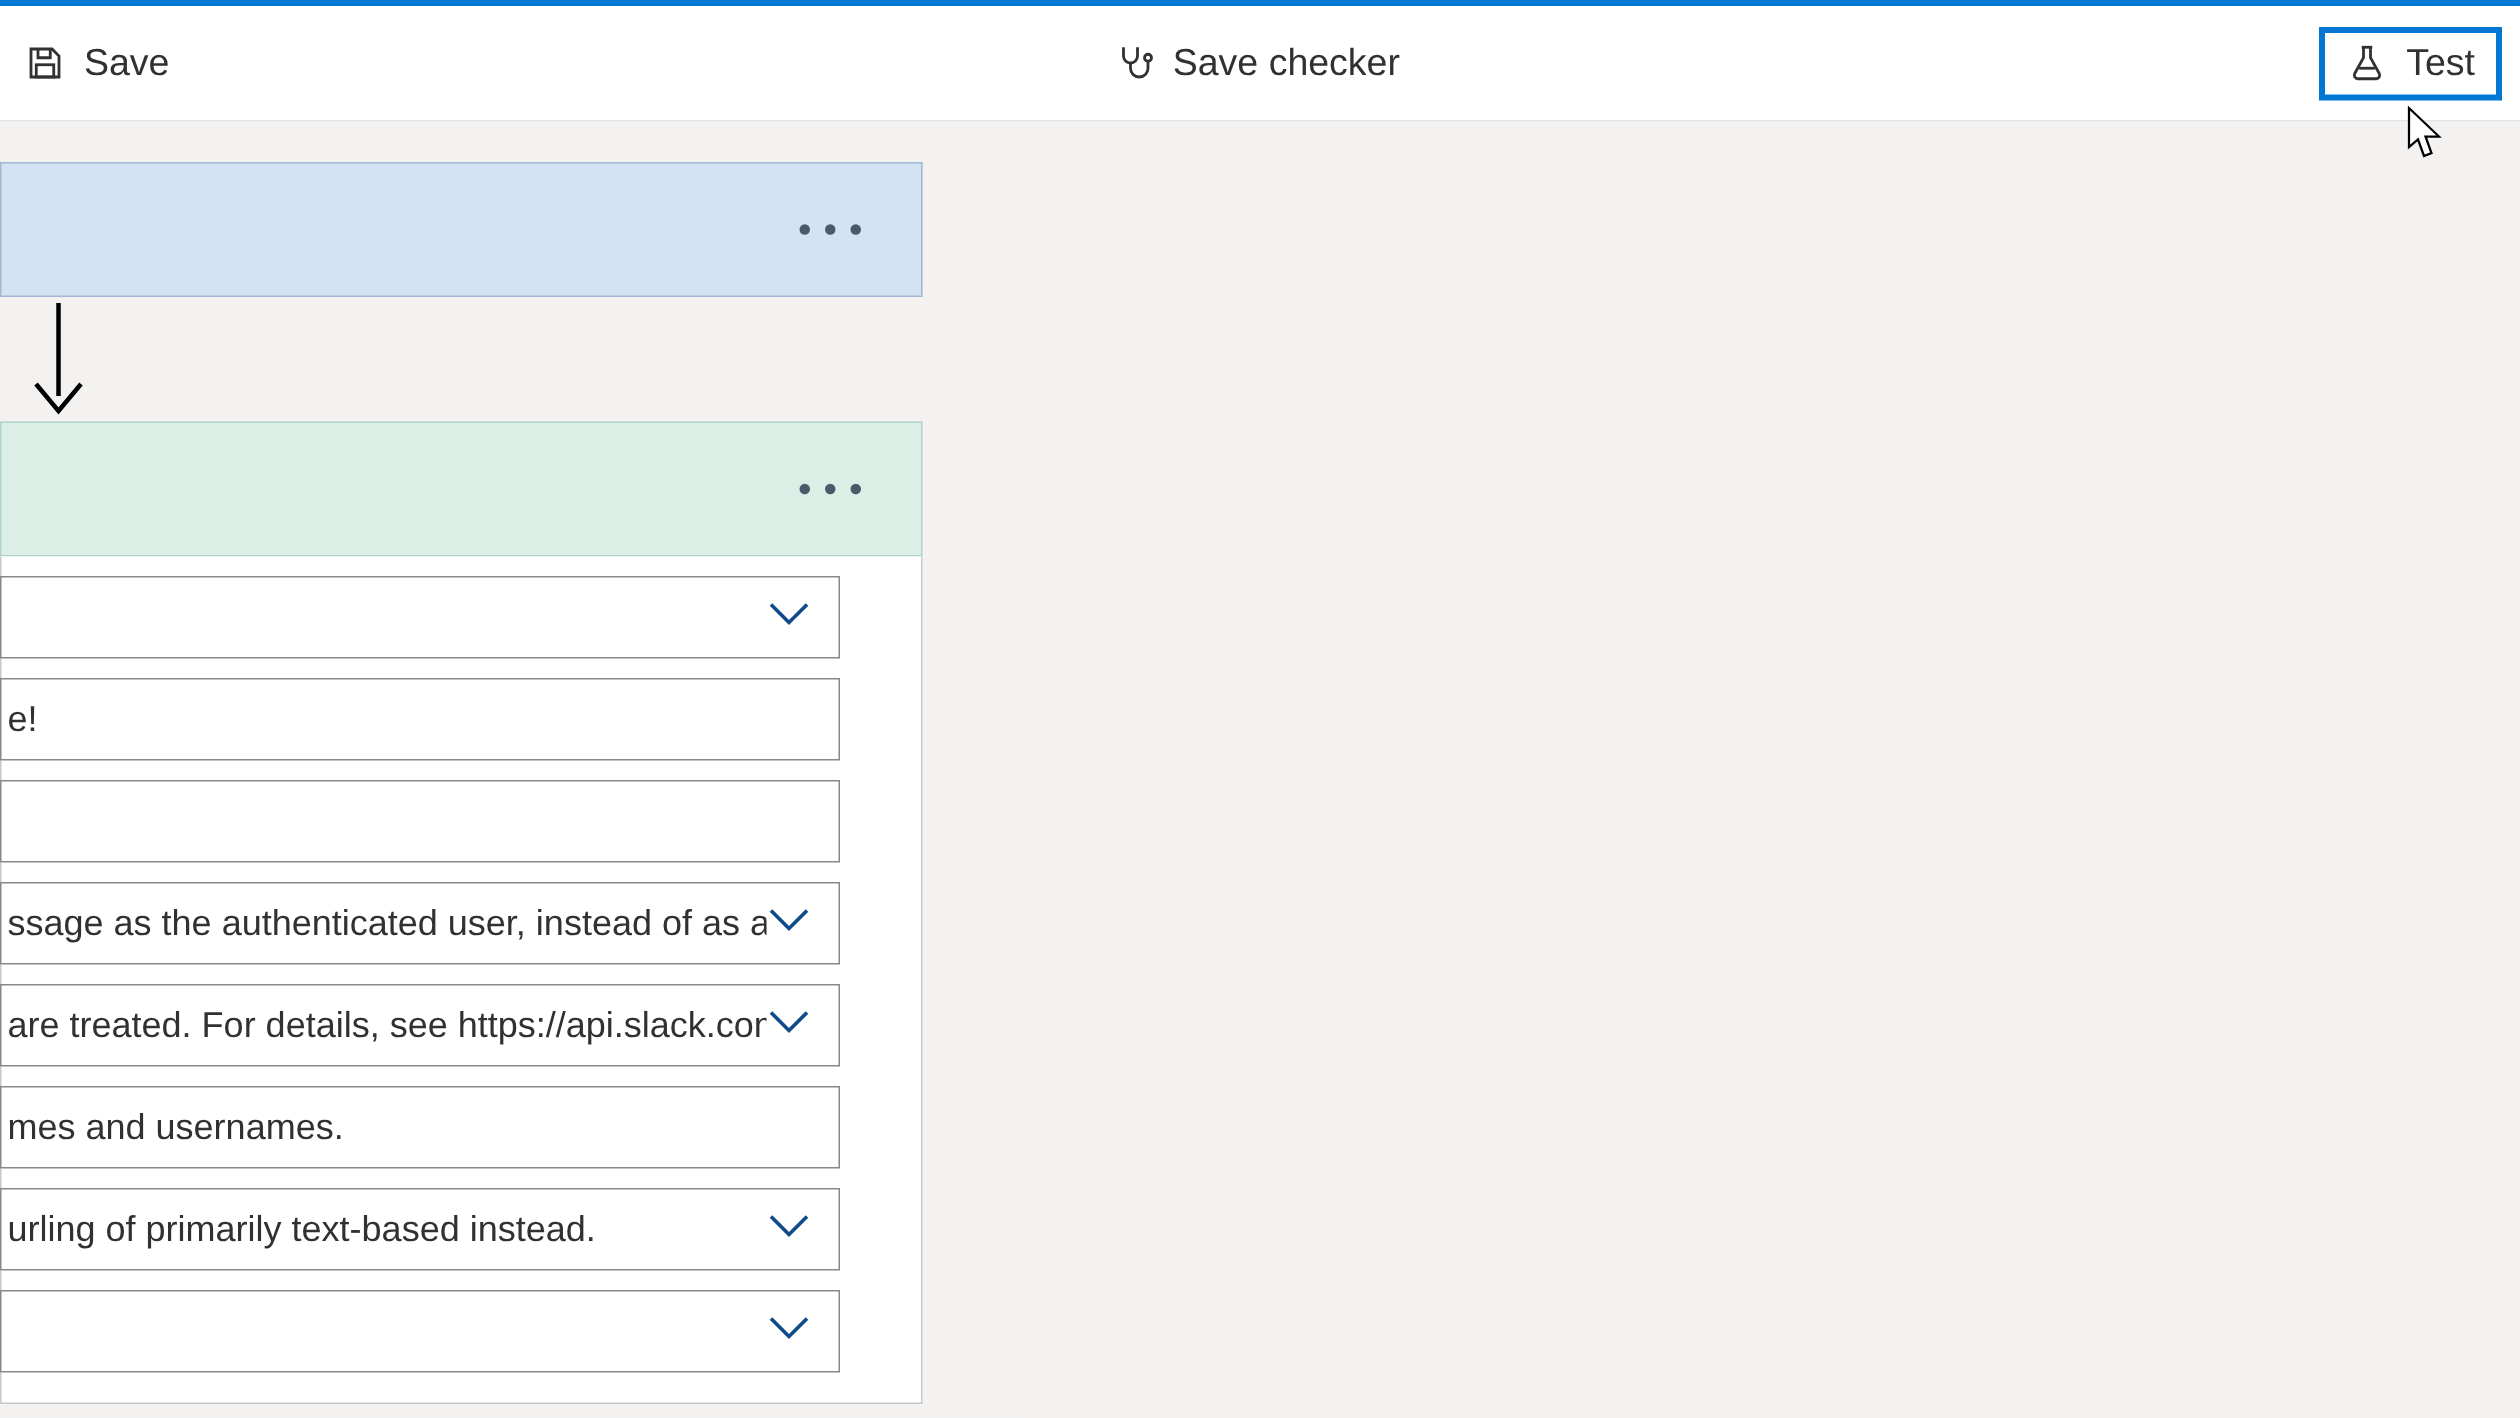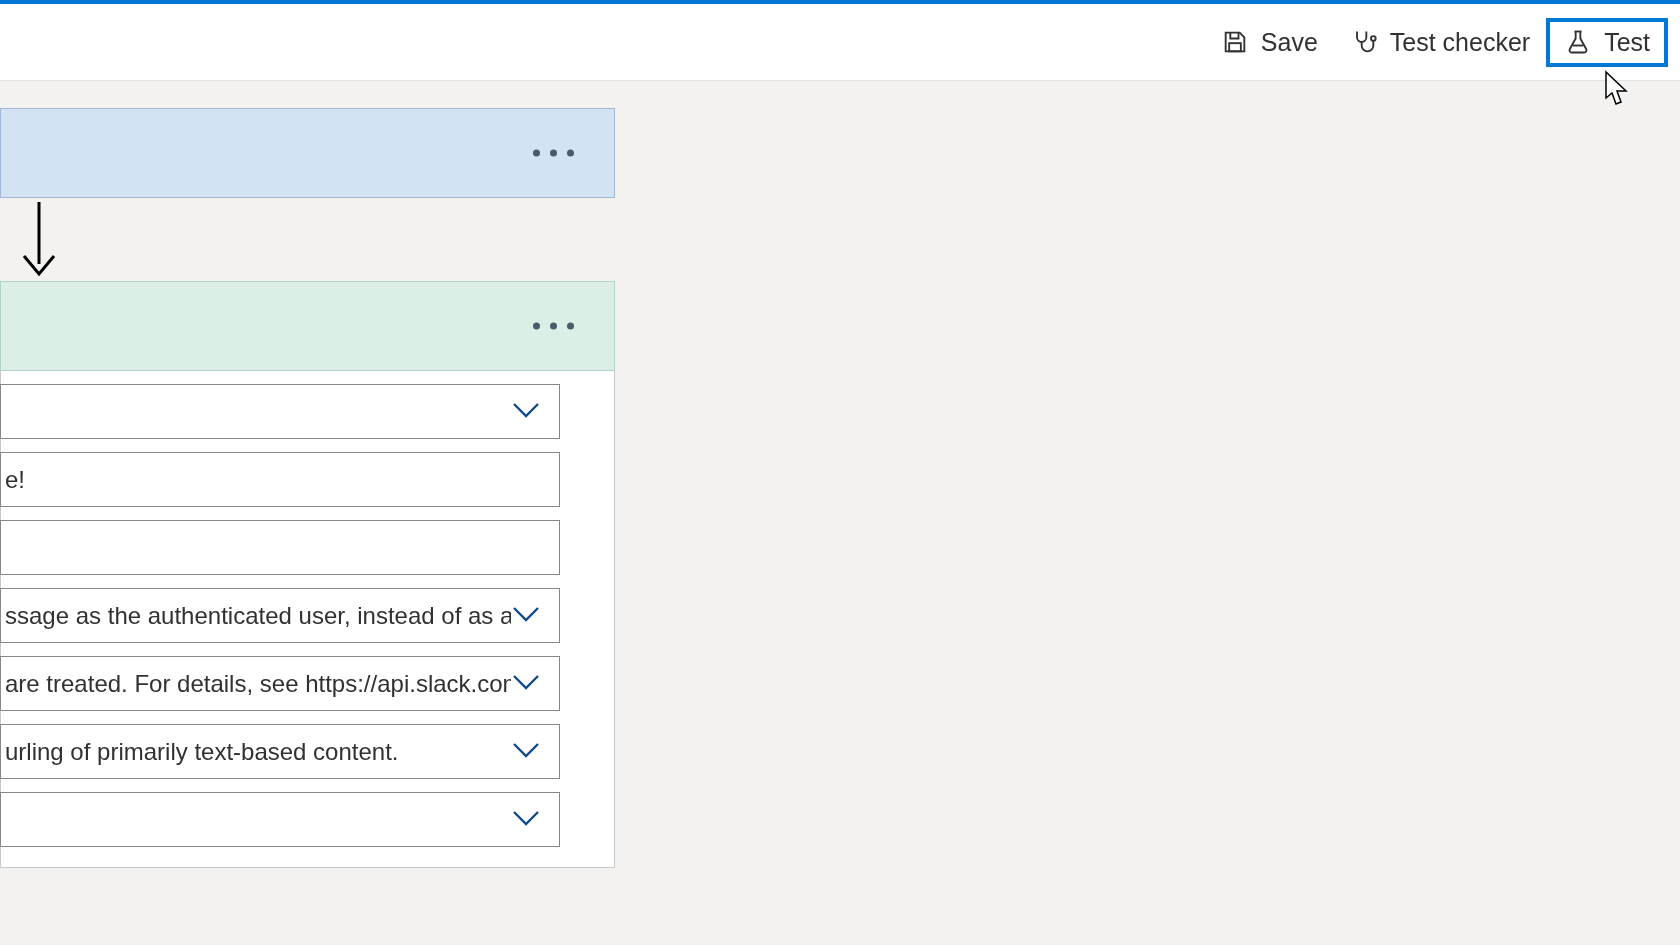--- a/index.html
+++ b/index.html
@@ -14,23 +14,23 @@
   }
   
   
   .toolbar {
     position: absolute;
     top: 4px; left: 0; right: 0;
     height: 77px;
     background: #ffffff;
     border-bottom: 1px solid #e1e1e1;
     display: flex;
-    justify-content: flex-end;
+    justify-content: space-between;
     align-items: center;
-    gap: 0;
+    gap: 12px;
     padding-right: 12px;
   }
   .toolbar-btn {
     display: flex;
     align-items: center;
     gap: 12px;
     padding: 10px 16px;
     font-size: 25px;
     color: #323130;
     cursor: pointer;
@@ -176,21 +176,21 @@
       <rect x="7" y="13" width="10" height="7"></rect>
     </svg>
     <span>Save</span>
   </div>
   <div class="toolbar-btn">
     <svg viewBox="0 0 24 24" fill="none" stroke="#323130" stroke-width="1.6">
       <path d="M6 3v5a4 4 0 0 0 8 0V3"></path>
       <path d="M10 12v3a5 5 0 0 0 10 0v-4"></path>
       <circle cx="20" cy="9" r="2"></circle>
     </svg>
-    <span>Test checker</span>
+    <span>Save checker</span>
   </div>
   <div class="toolbar-btn highlight">
     <svg viewBox="0 0 24 24" fill="none" stroke="#323130" stroke-width="1.6">
       <path d="M9 3h6"></path>
       <path d="M10 3v6l-5 9a2 2 0 0 0 1.8 3h10.4a2 2 0 0 0 1.8-3l-5-9V3"></path>
       <path d="M7.5 15h9"></path>
     </svg>
     <span>Test</span>
   </div>
 </div>
@@ -268,24 +268,29 @@
       <div class="field-input">
         <span class="text-clip">are treated. For details, see https://api.slack.com/c</span>
         <span class="chevron">
           <svg viewBox="0 0 30 20">
               <path d="M3 4 L15 16 L27 4"></path>
             </svg>
         </span>
       </div>
     </div>
 
-
-    <div class="field-row">
-      <div class="field-input">
-        <span class="text-clip">urling of primarily text-based content.</span>
+    <div class="field-row">
+      <div class="field-input">
+        <span class="text-clip">mes and usernames.</span>
+      </div>
+    </div>
+
+    <div class="field-row">
+      <div class="field-input">
+        <span class="text-clip">urling of primarily text-based instead.</span>
         <span class="chevron">
           <svg viewBox="0 0 30 20">
               <path d="M3 4 L15 16 L27 4"></path>
             </svg>
         </span>
       </div>
     </div>
 
     <div class="field-row">
       <div class="field-input">

